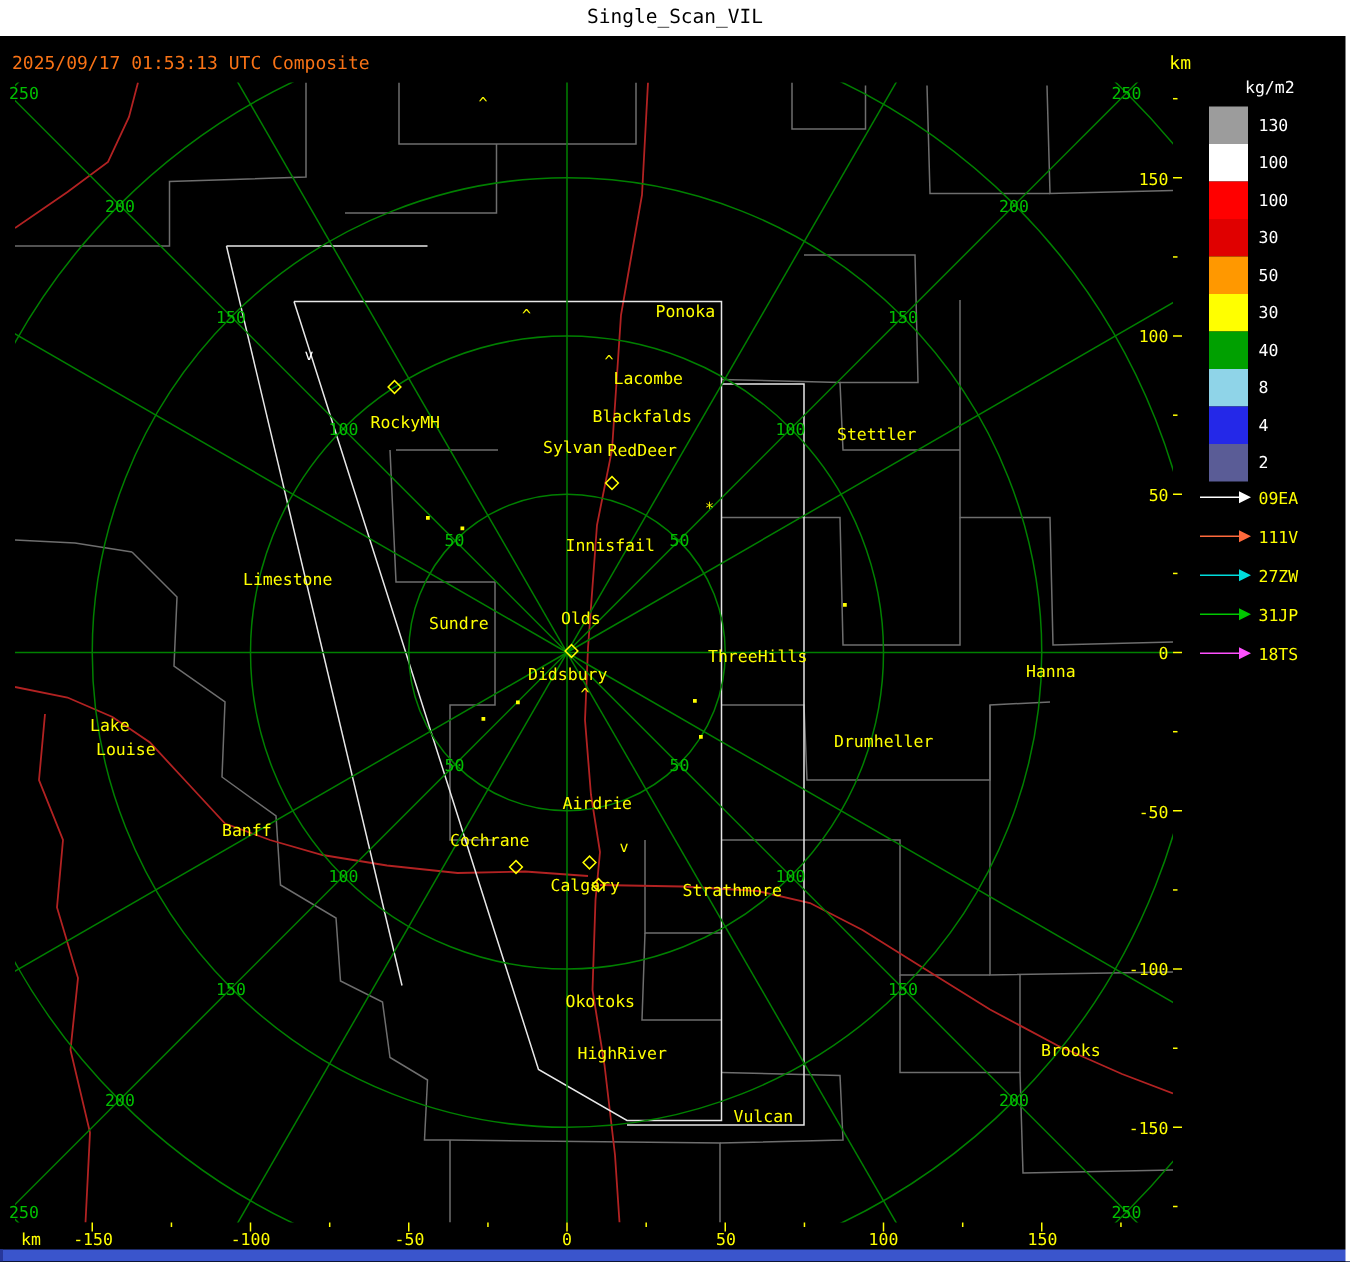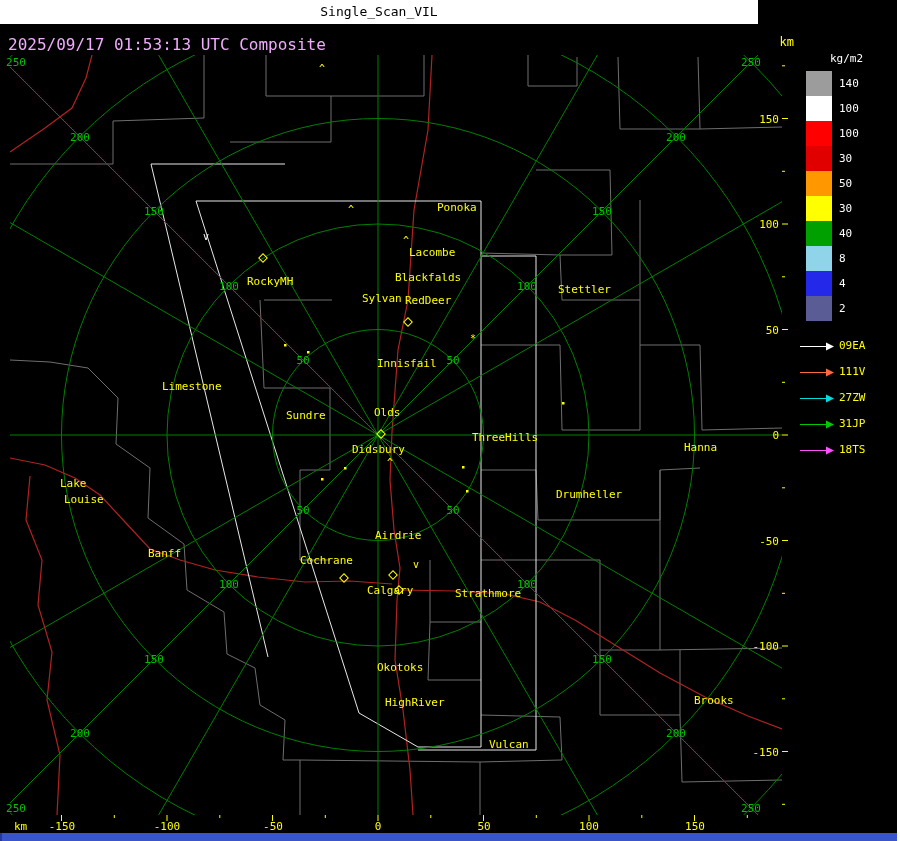--- a/index.html
+++ b/index.html
@@ -1,30 +1,30 @@
 <!DOCTYPE html>
 <html><head>
 <meta charset="utf-8">
 <style>
   html,body{margin:0;padding:0}
   body{width:900px;height:841px;background:#000;position:relative;overflow:hidden;
        font-family:"DejaVu Sans Mono",monospace}
-  .titlebar{position:absolute;top:0;left:0;width:758px;height:24px;background:#fff;
+  .titlebar{position:absolute;top:0;left:0;width:900px;height:24px;background:#fff;
             color:#000;font-size:13px;line-height:24px;text-align:center}
-  .timestamp{position:absolute;top:35px;left:8px;color:#f0abfc;font-size:16px;white-space:pre}
+  .timestamp{position:absolute;top:35px;left:8px;color:#f97316;font-size:12px;white-space:pre}
   .unit-topright{position:absolute;top:35px;left:764px;width:30px;color:#ffff00;
                  font-size:12px;text-align:right}
   #map-svg{position:absolute;top:0;left:0}
   .legend{position:absolute;top:52px;left:798px;width:100px}
   .legend-unit{font-size:11px;color:#fff;padding-left:32px;height:19px}
   .lrow{display:flex;align-items:center;height:25px}
   .swatch{width:26px;height:25px;margin-left:8px;flex:0 0 auto}
   .lval{font-size:11px;color:#fff;padding-left:7px}
   #radar-legend{margin-top:5px}
-  .rrow{display:flex;align-items:flex-end;height:26px}
+  .rrow{display:flex;align-items:flex-start;height:26px}
   .rrow svg{margin-left:1px}
   .rid{font-size:11px;color:#ffff00;padding-left:4px}
   .scrollbar{position:absolute;left:0;top:833px;width:897px;height:8px;background:#3a55cc;
              border-left:2px solid #27379a;border-right:2px solid #27379a}
   .right-edge{position:absolute;left:897px;top:0;width:3px;height:841px;background:#fff}
 </style>
 </head>
 <body>
 
 <div class="titlebar">
@@ -226,21 +226,21 @@
       <text x="779" y="756" text-anchor="end">-150</text>
       <text x="14" y="830">km</text>
     </g>
   </svg>
 
 <div class="legend">
   <div class="legend-unit">kg/m2</div>
   <div id="legend-scale">
       <div class="lrow">
         <div class="swatch" style="background: rgb(156, 156, 156);"></div>
-        <div class="lval">140</div>
+        <div class="lval">130</div>
       </div>
       <div class="lrow">
         <div class="swatch" style="background: rgb(255, 255, 255);"></div>
         <div class="lval">100</div>
       </div>
       <div class="lrow">
         <div class="swatch" style="background: rgb(255, 0, 0);"></div>
         <div class="lval">100</div>
       </div>
       <div class="lrow">

